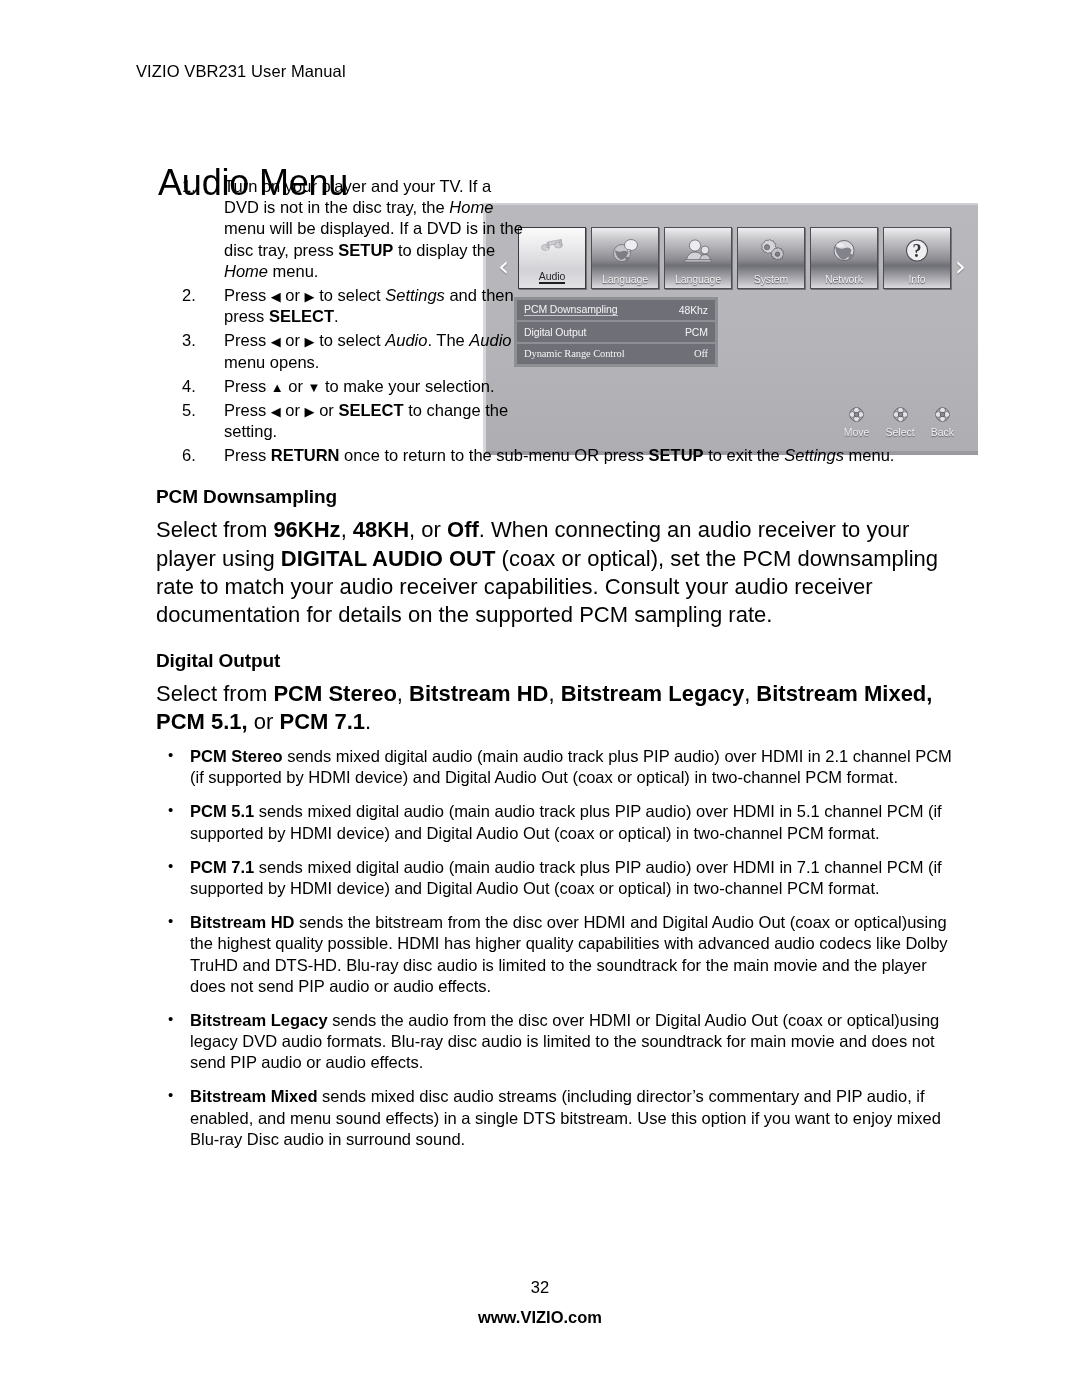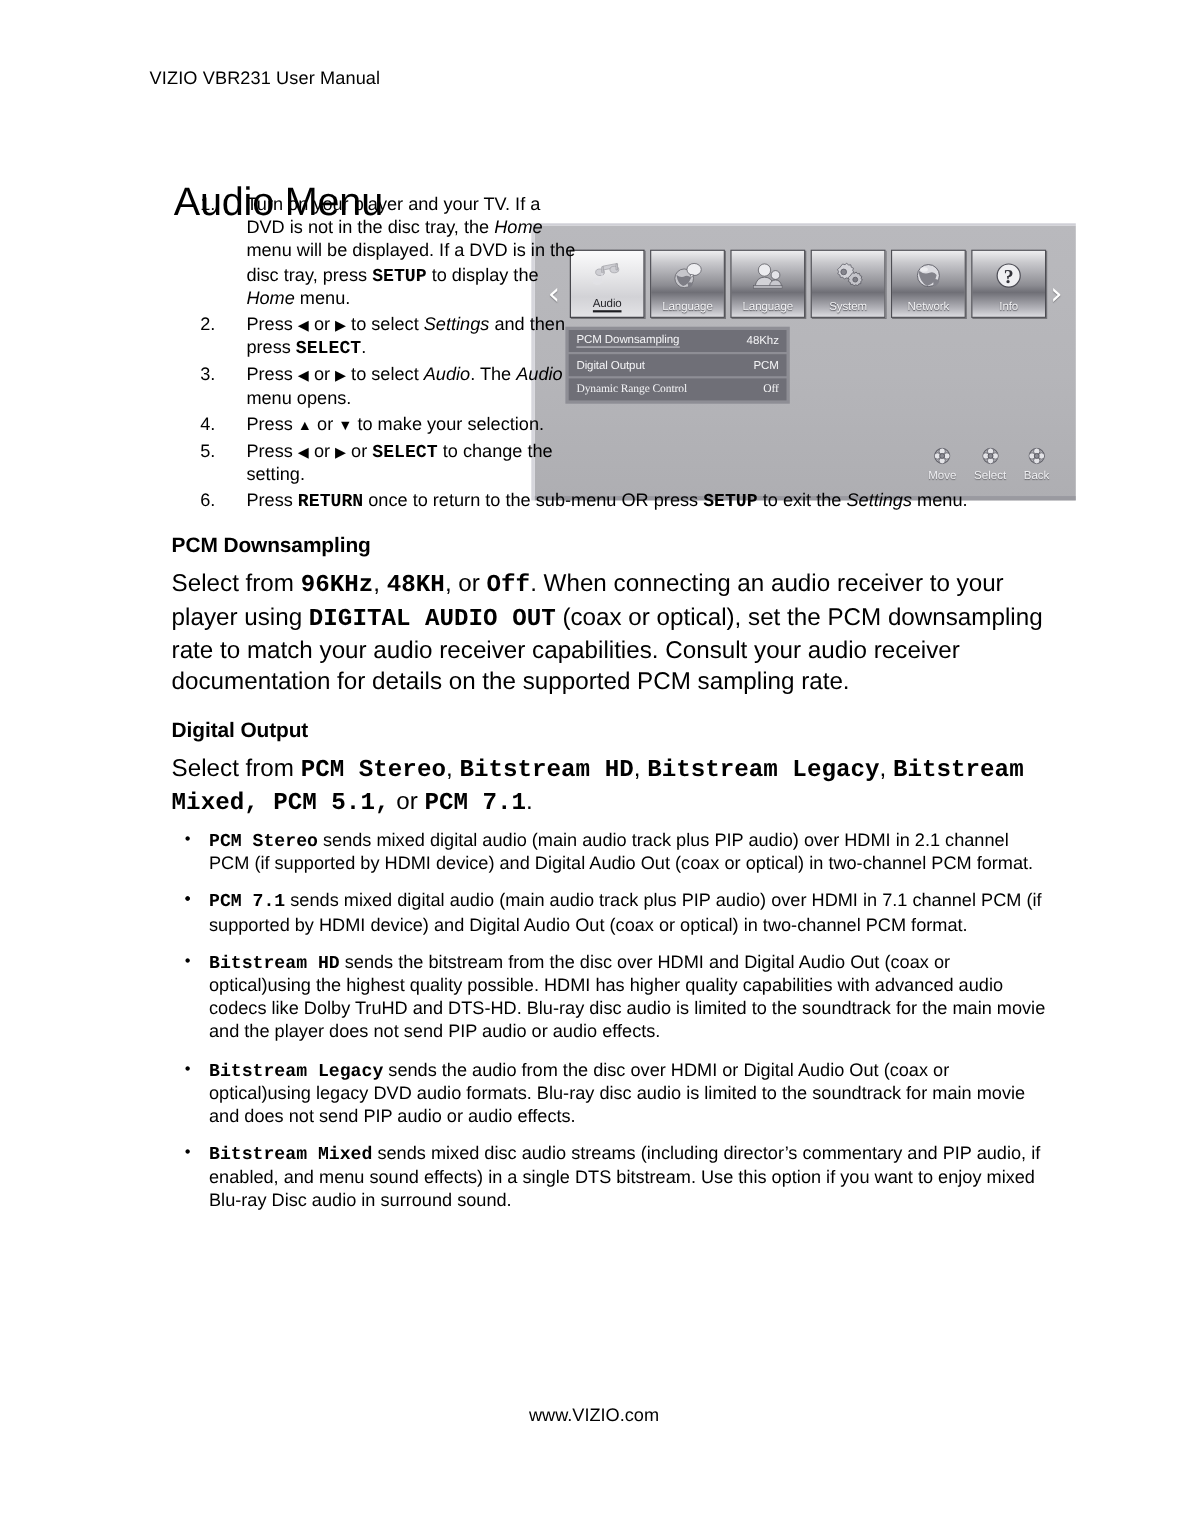--- a/index.html
+++ b/index.html
@@ -68,21 +68,21 @@
     position: absolute;
     left: 26px;
     top: 0;
     width: 26px;
     text-align: left;
   }
   .step-narrow { width: 300px; }
   .step-wide   { width: 800px; }
 
   em.it { font-style: italic; }
-  strong.bd { font-weight: bold; font-family: Liberation Mono, monospace; }
+  strong.bd { font-weight: bold; }
   .arrow { font-size: 13px; letter-spacing: 0; }
 
   
   h3.sub {
     font-size: 19px;
     font-weight: bold;
     margin: 20px 0 8px 0;
     letter-spacing: -0.1px;
   }
   p.body {
@@ -257,21 +257,21 @@
   
   .footer {
     position: absolute;
     left: 0;
     right: 0;
     top: 1278px;
     text-align: center;
     font-size: 16.5px;
   }
   .footer .pg { display: block; margin-bottom: 11px; }
-  .footer .site { display: block; font-weight: normal; }
+  .footer .site { display: block; font-weight: bold; }
 </style>
 </head>
 <body>
 
 <div class="page">
 
   <div class="doc-header">VIZIO VBR231 User Manual</div>
 
   <h1 class="page-title">Audio Menu</h1>
 
@@ -435,25 +435,26 @@
 
     <div id="sections-host">
         <h3 class="sub">PCM Downsampling</h3>
         <p class="body"><span>Select from </span><strong class="bd">96KHz</strong><span>, </span><strong class="bd">48KH</strong><span>, or </span><strong class="bd">Off</strong><span>. When connecting an audio receiver to your player using </span><strong class="bd">DIGITAL AUDIO OUT</strong><span> (coax or optical), set the PCM downsampling rate to match your audio receiver capabilities. Consult your audio receiver documentation for details on the supported PCM sampling rate.</span></p>
         <h3 class="sub">Digital Output</h3>
         <p class="body"><span>Select from </span><strong class="bd">PCM Stereo</strong><span>, </span><strong class="bd">Bitstream HD</strong><span>, </span><strong class="bd">Bitstream Legacy</strong><span>, </span><strong class="bd">Bitstream Mixed, PCM 5.1,</strong><span> or </span><strong class="bd">PCM 7.1</strong><span>.</span></p>
       </div>
 
     <ul class="bullets" id="bullets-list">
         <li><span class="dot">•</span><span><strong class="bd">PCM Stereo</strong><span> sends mixed digital audio (main audio track plus PIP audio) over HDMI in 2.1 channel PCM (if supported by HDMI device) and Digital Audio Out (coax or optical) in two-channel PCM format.</span></span></li>
-        <li><span class="dot">•</span></li>
+        <li><span class="dot">•</span><span><strong class="bd">PCM 5.1</strong><span> sends mixed digital audio (main audio track plus PIP audio) over HDMI in 5.1 channel PCM (if supported by HDMI device) and Digital Audio Out (coax or optical) in two-channel PCM format.</span></span></li>
         <li><span class="dot">•</span><span><strong class="bd">PCM 7.1</strong><span> sends mixed digital audio (main audio track plus PIP audio) over HDMI in 7.1 channel PCM (if supported by HDMI device) and Digital Audio Out (coax or optical) in two-channel PCM format.</span></span></li>
         <li><span class="dot">•</span><span><strong class="bd">Bitstream HD</strong><span> sends the bitstream from the disc over HDMI and Digital Audio Out (coax or optical)using the highest quality possible. HDMI has higher quality capabilities with advanced audio codecs like Dolby TruHD and DTS-HD. Blu-ray disc audio is limited to the soundtrack for the main movie and the player does not send PIP audio or audio effects.</span></span></li>
         <li><span class="dot">•</span><span><strong class="bd">Bitstream Legacy</strong><span> sends the audio from the disc over HDMI or Digital Audio Out (coax or optical)using legacy DVD audio formats. Blu-ray disc audio is limited to the soundtrack for main movie and does not send PIP audio or audio effects.</span></span></li>
         <li><span class="dot">•</span><span><strong class="bd">Bitstream Mixed</strong><span> sends mixed disc audio streams (including director’s commentary and PIP audio, if enabled, and menu sound effects) in a single DTS bitstream. Use this option if you want to enjoy mixed Blu-ray Disc audio in surround sound.</span></span></li>
       </ul>
   </div>
 
   <div class="footer">
+    <span class="pg">32</span>
     <span class="site">www.VIZIO.com</span>
   </div>
 
 </div>
 
 </body></html>

